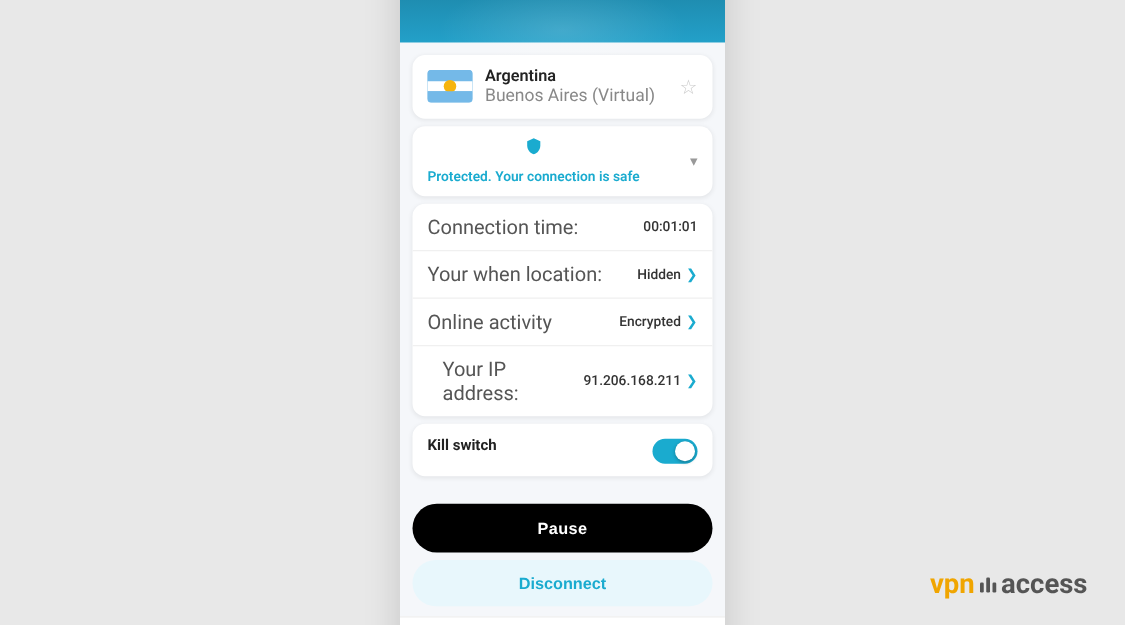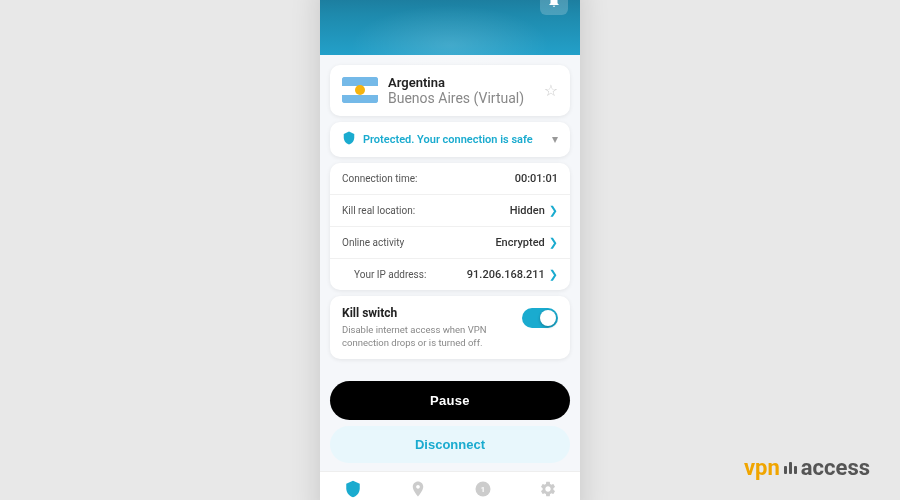--- a/index.html
+++ b/index.html
@@ -145,20 +145,21 @@
       display: flex;
       align-items: center;
       justify-content: space-between;
       box-shadow: 0 1px 4px rgba(0,0,0,0.08);
     }
 
     .protected-left {
       display: flex;
       align-items: center;
       gap: 7px;
+      flex-direction: column;
     }
 
     .shield-icon-blue {
       color: #1aabcf;
       font-size: 14px;
     }
 
     .protected-text {
       font-size: 11px;
       font-weight: 600;
@@ -185,21 +186,21 @@
       padding: 9px 12px;
       border-bottom: 1px solid #f0f0f0;
     }
 
     .detail-row:last-child {
       border-bottom: none;
       padding-left: 24px;
     }
 
     .detail-label {
-      font-size: 10px;
+      font-size: 16px;
       color: #555;
     }
 
     .detail-value-wrap {
       display: flex;
       align-items: center;
       gap: 4px;
     }
 
     .detail-value {
@@ -409,21 +410,21 @@
       <span class="chevron-down">▾</span>
     </div>
 
     
     <div class="details-card">
       <div class="detail-row">
         <span class="detail-label">Connection time:</span>
         <span class="detail-time">00:01:01</span>
       </div>
       <div class="detail-row">
-        <span class="detail-label">Kill real location:</span>
+        <span class="detail-label">Your when location:</span>
         <div class="detail-value-wrap">
           <span class="detail-value">Hidden</span>
           <span class="chevron-right">❯</span>
         </div>
       </div>
       <div class="detail-row">
         <span class="detail-label">Online activity</span>
         <div class="detail-value-wrap">
           <span class="detail-value">Encrypted</span>
           <span class="chevron-right">❯</span>
@@ -435,21 +436,20 @@
           <span class="detail-value">91.206.168.211</span>
           <span class="chevron-right">❯</span>
         </div>
       </div>
     </div>
 
     
     <div class="killswitch-card">
       <div class="ks-text">
         <div class="ks-title">Kill switch</div>
-        <div class="ks-desc">Disable internet access when VPN connection drops or is turned off.</div>
       </div>
       <div class="toggle">
         <div class="toggle-knob"></div>
       </div>
     </div>
 
     
     <button class="pause-btn">Pause</button>
 
     

